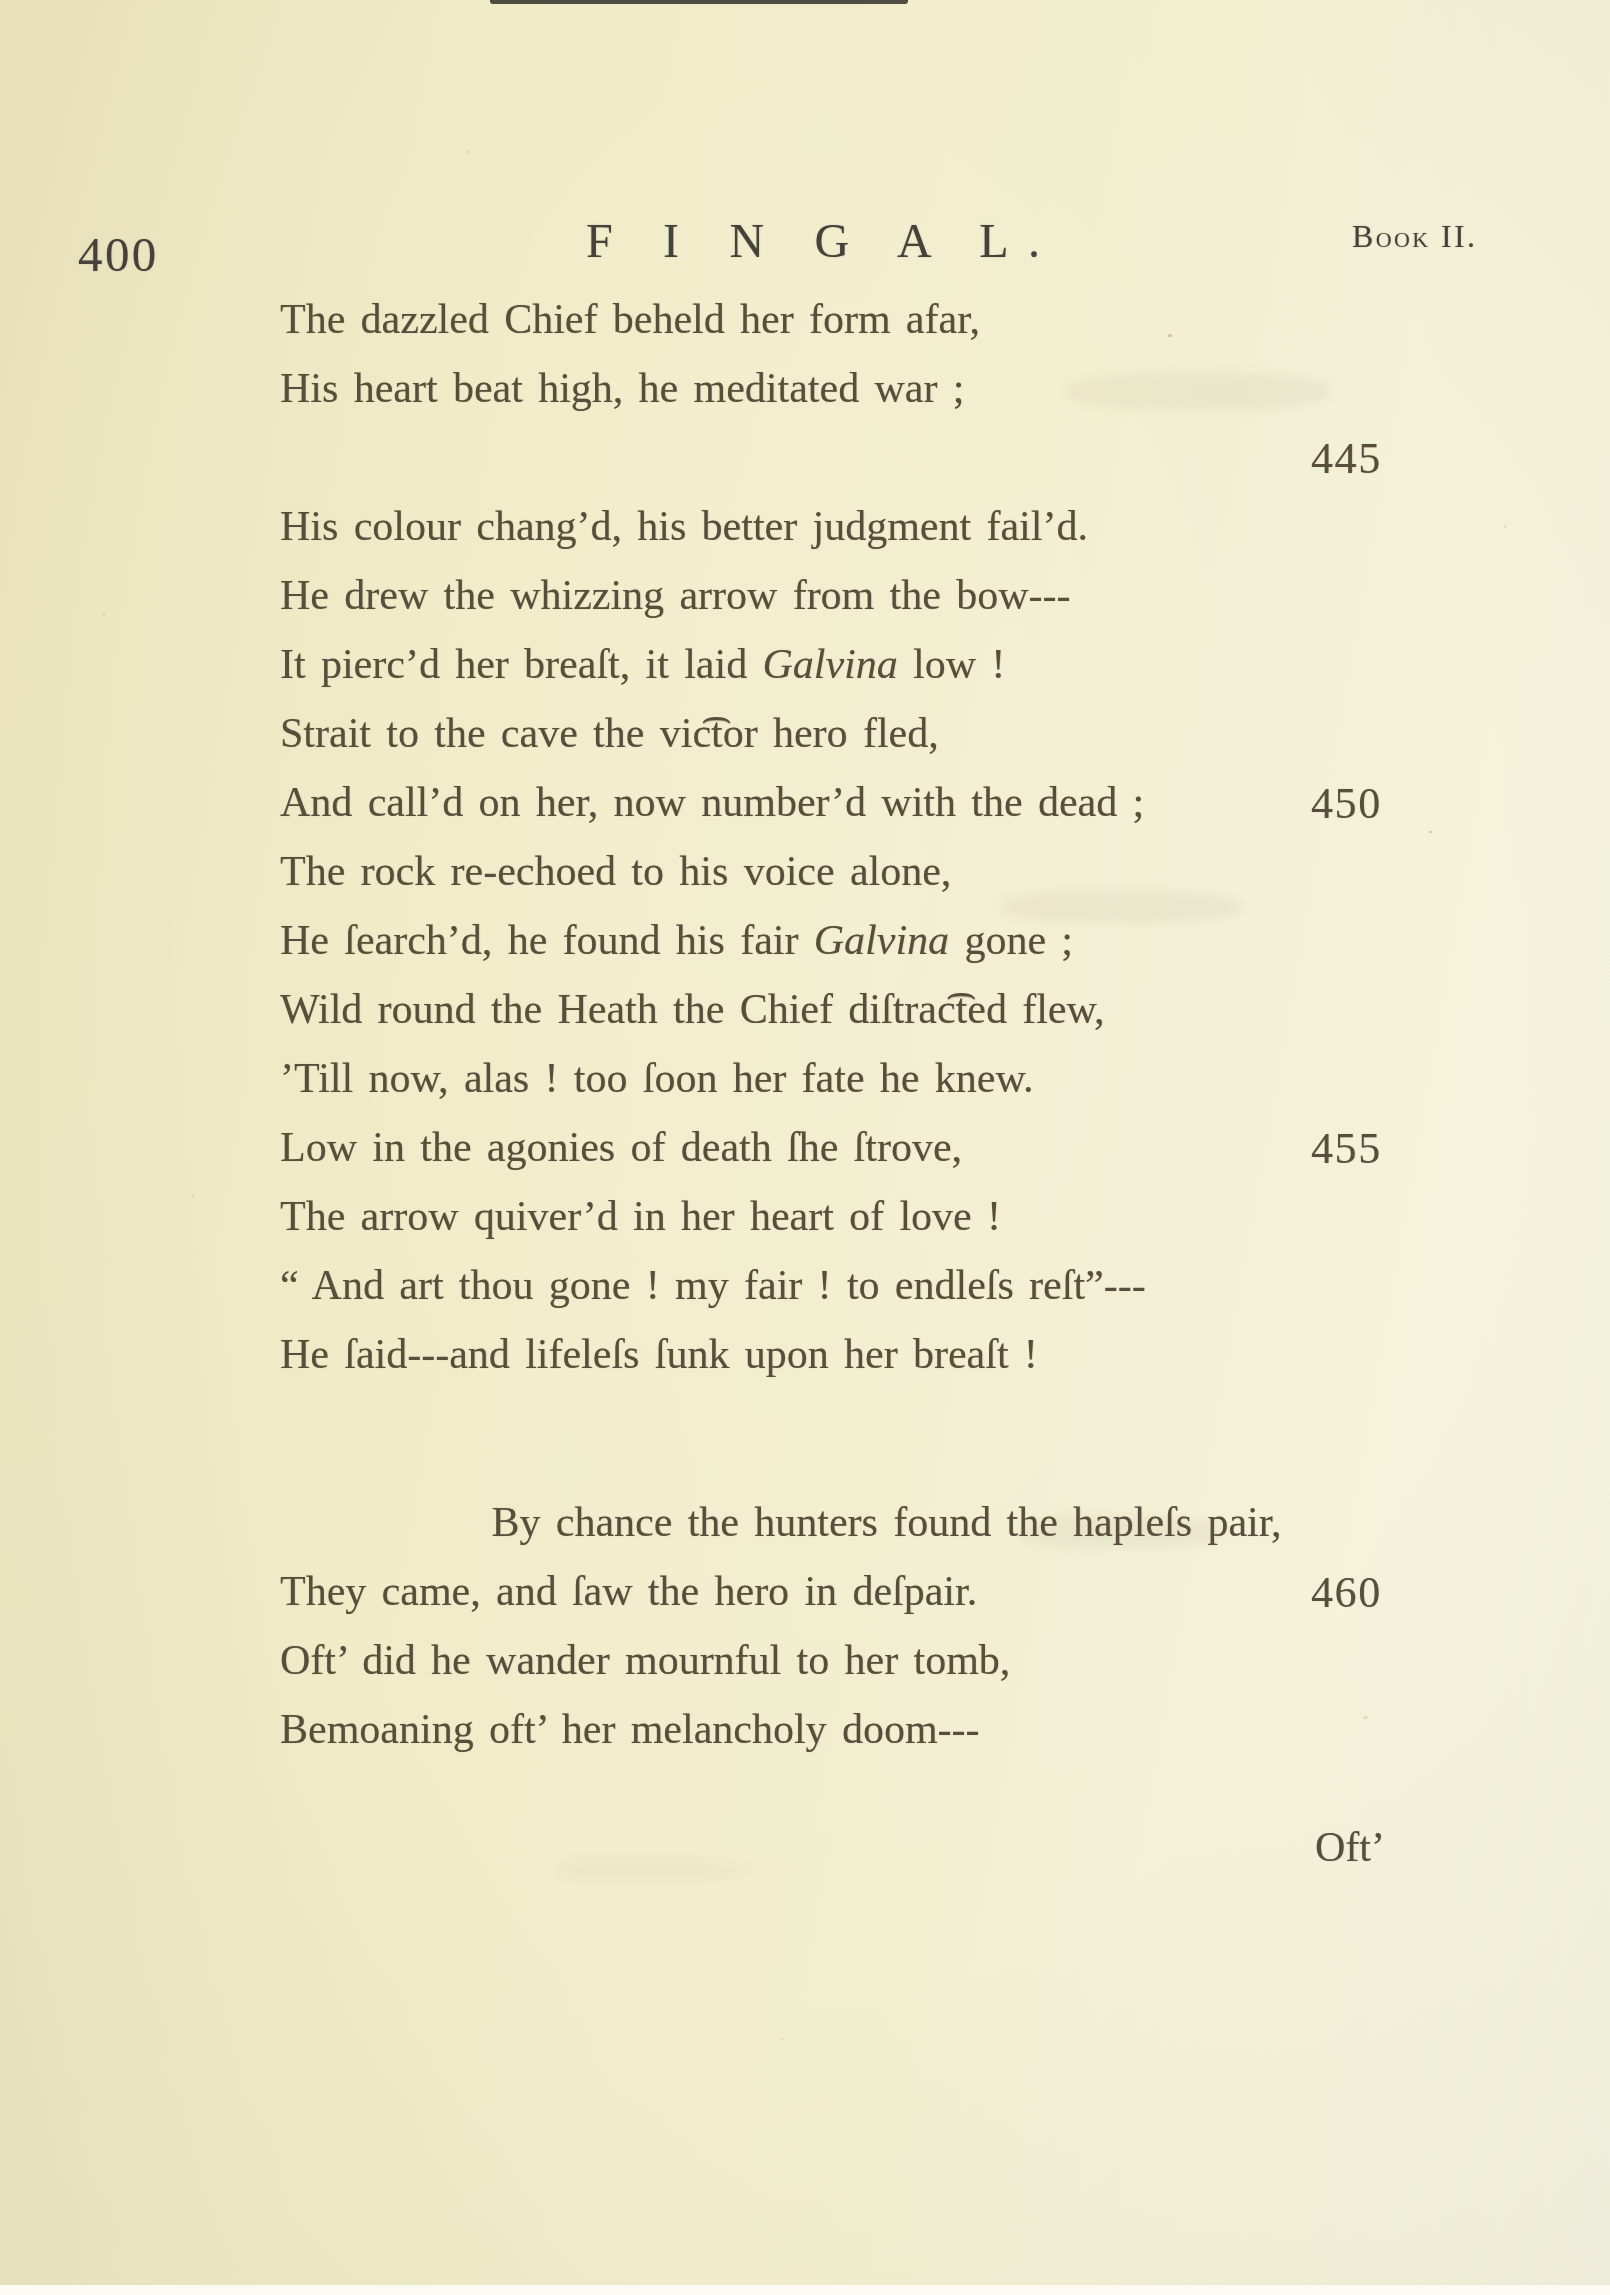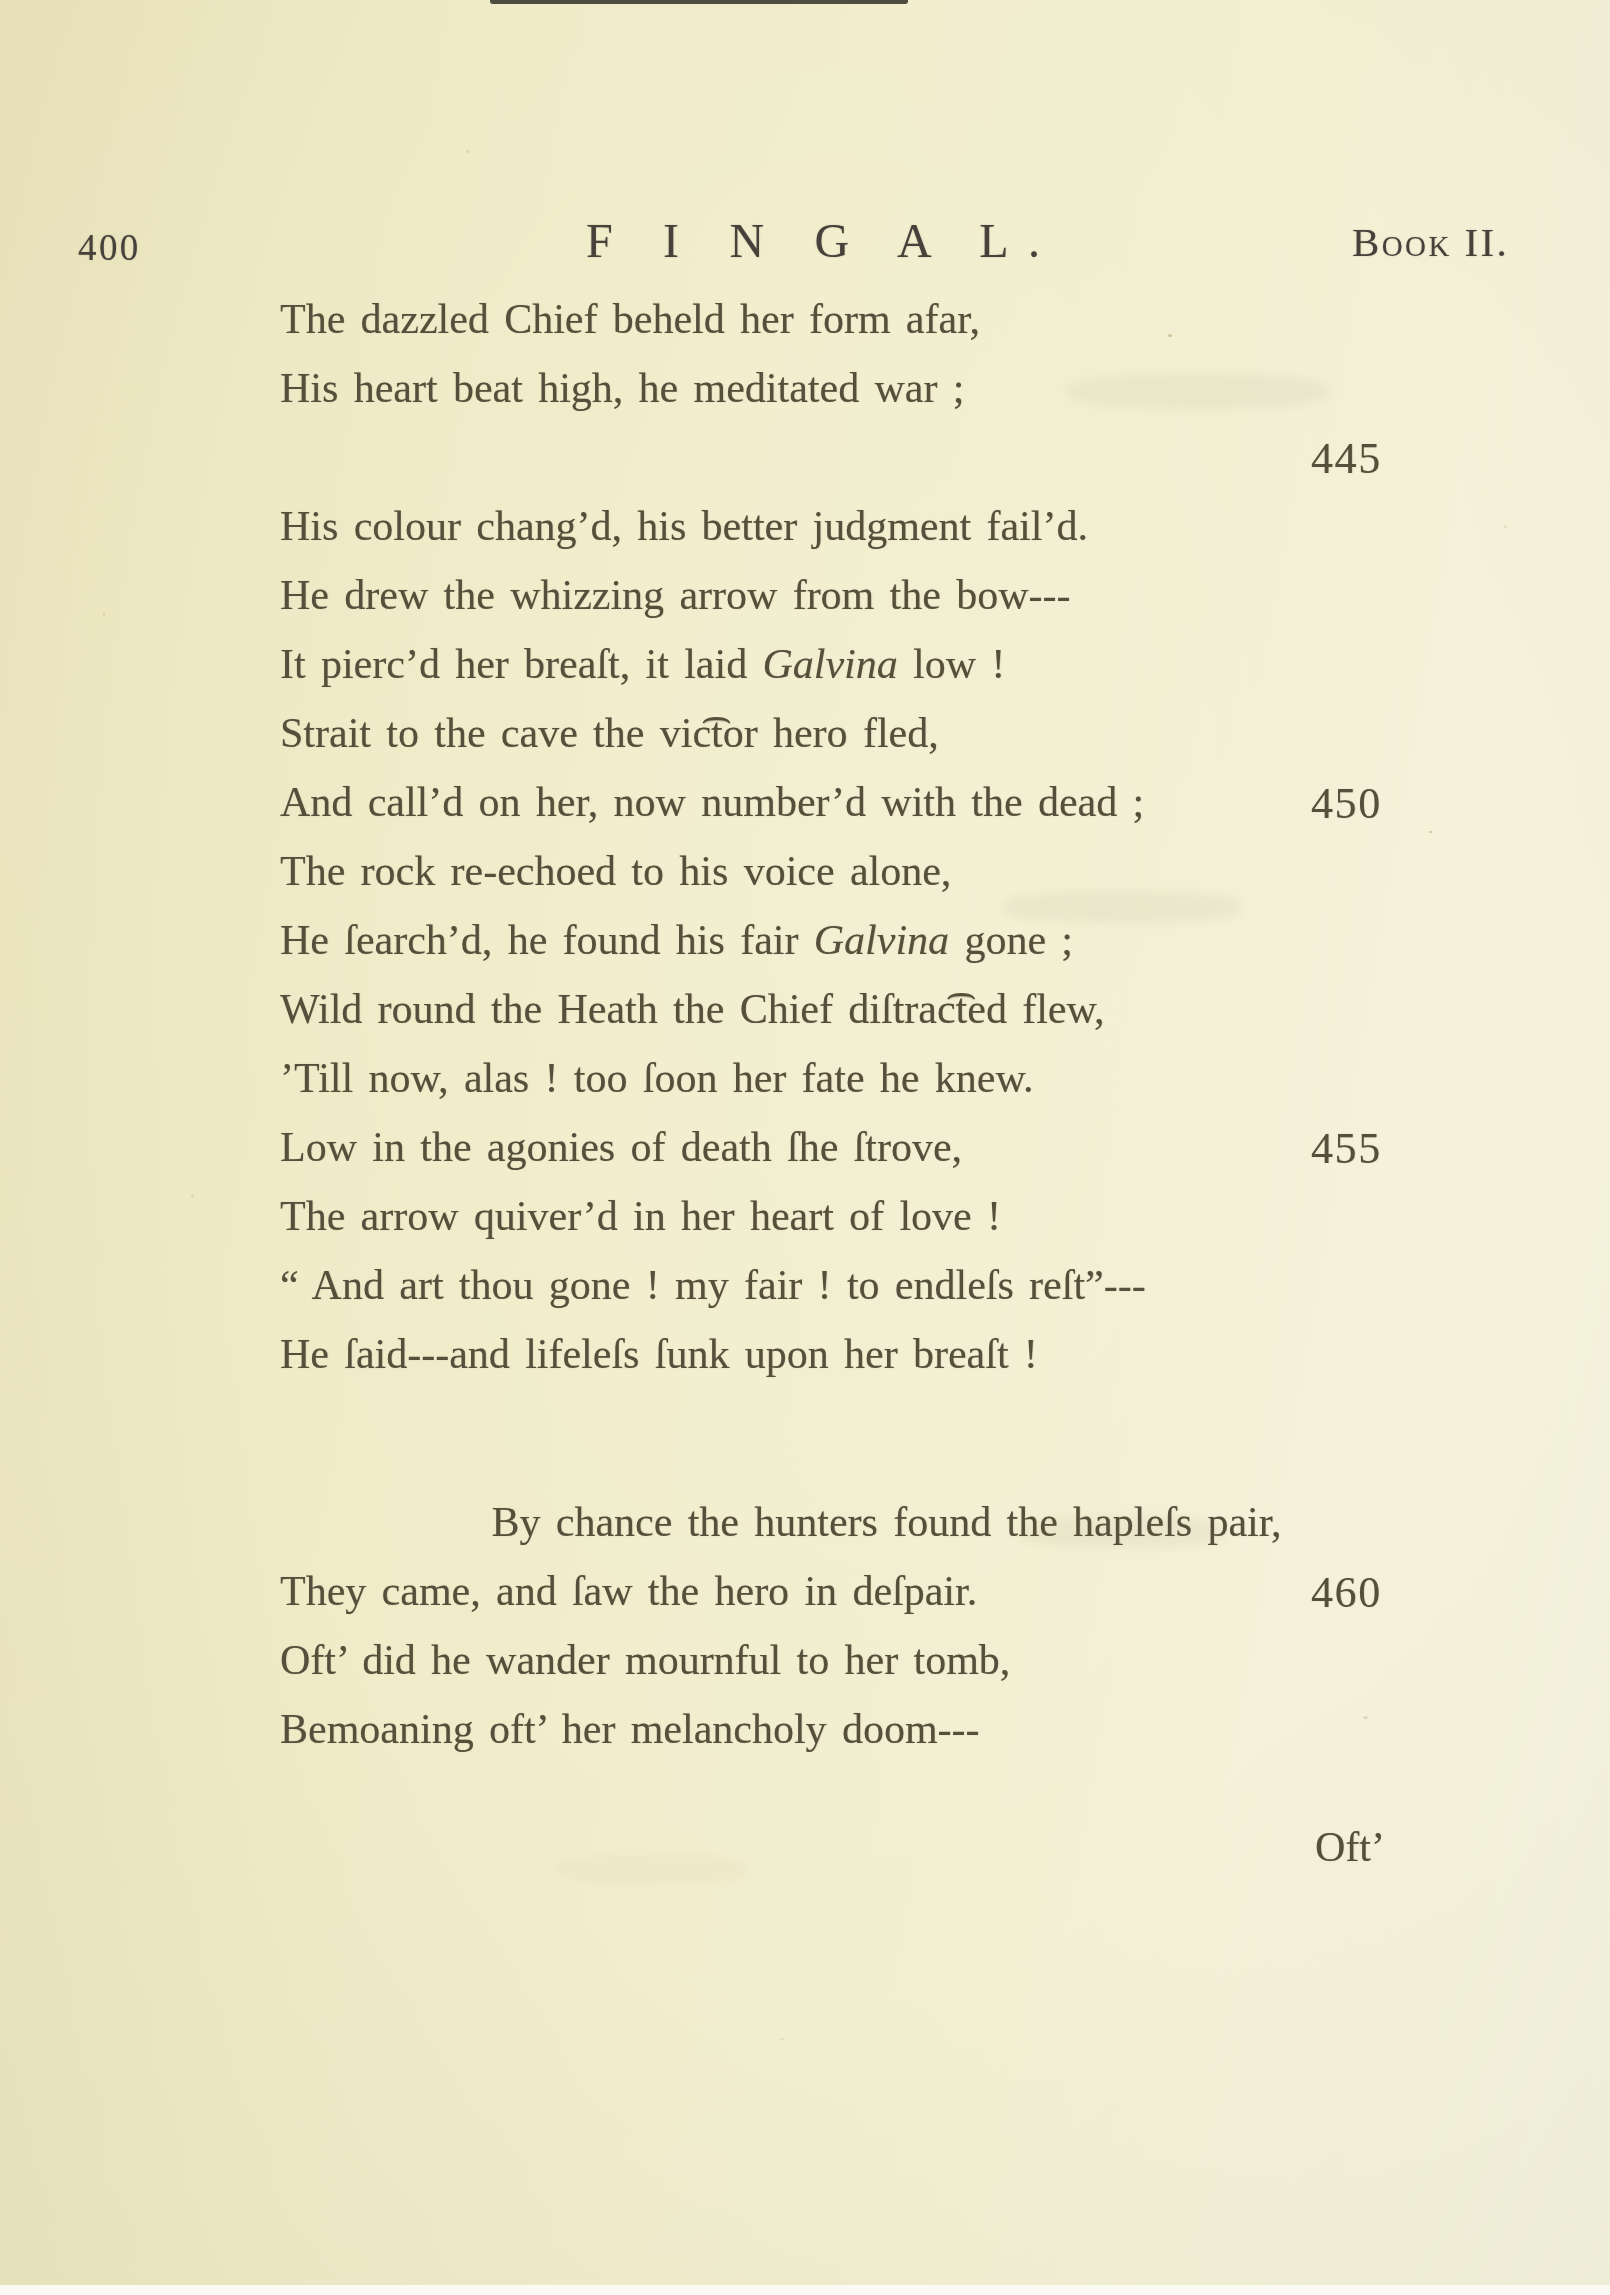--- a/index.html
+++ b/index.html
@@ -28,29 +28,29 @@
   }
   .bottom-strip {
     position: absolute; left: 0; bottom: 0;
     width: 100%; height: 10.3px;
     background: #fbfbf3;
   }
 
   .running-head { text-shadow: 0 0 1.6px rgba(70,65,50,.30); color: #46413a; }
   .page-number {
     position: absolute; left: 78px; top: 226px;
-    font-size: 37px; letter-spacing: 2.4px;
+    font-size: 49px; letter-spacing: 2.4px;
   }
   .page-title {
     position: absolute; left: 546px; top: 213px;
     font-size: 48px; letter-spacing: 0.40em; white-space: nowrap; margin-left: 40px;
   }
   .book-label {
     position: absolute; left: 1352px; top: 218px;
-    font-size: 41px; font-variant: small-caps; letter-spacing: 2.4px; white-space: nowrap;
+    font-size: 32px; font-variant: small-caps; letter-spacing: 2.4px; white-space: nowrap;
   }
 
   .poem {
     position: absolute; left: 280px; top: 285px; width: 1170px;
     font-size: 42px; line-height: 69px;
     word-spacing: 4.8px;
     text-shadow: 0.3px 0.3px 1px rgba(86,79,59,.38);
   }
   .line { position: relative; white-space: nowrap; height: 69px; }
   .line .num {

